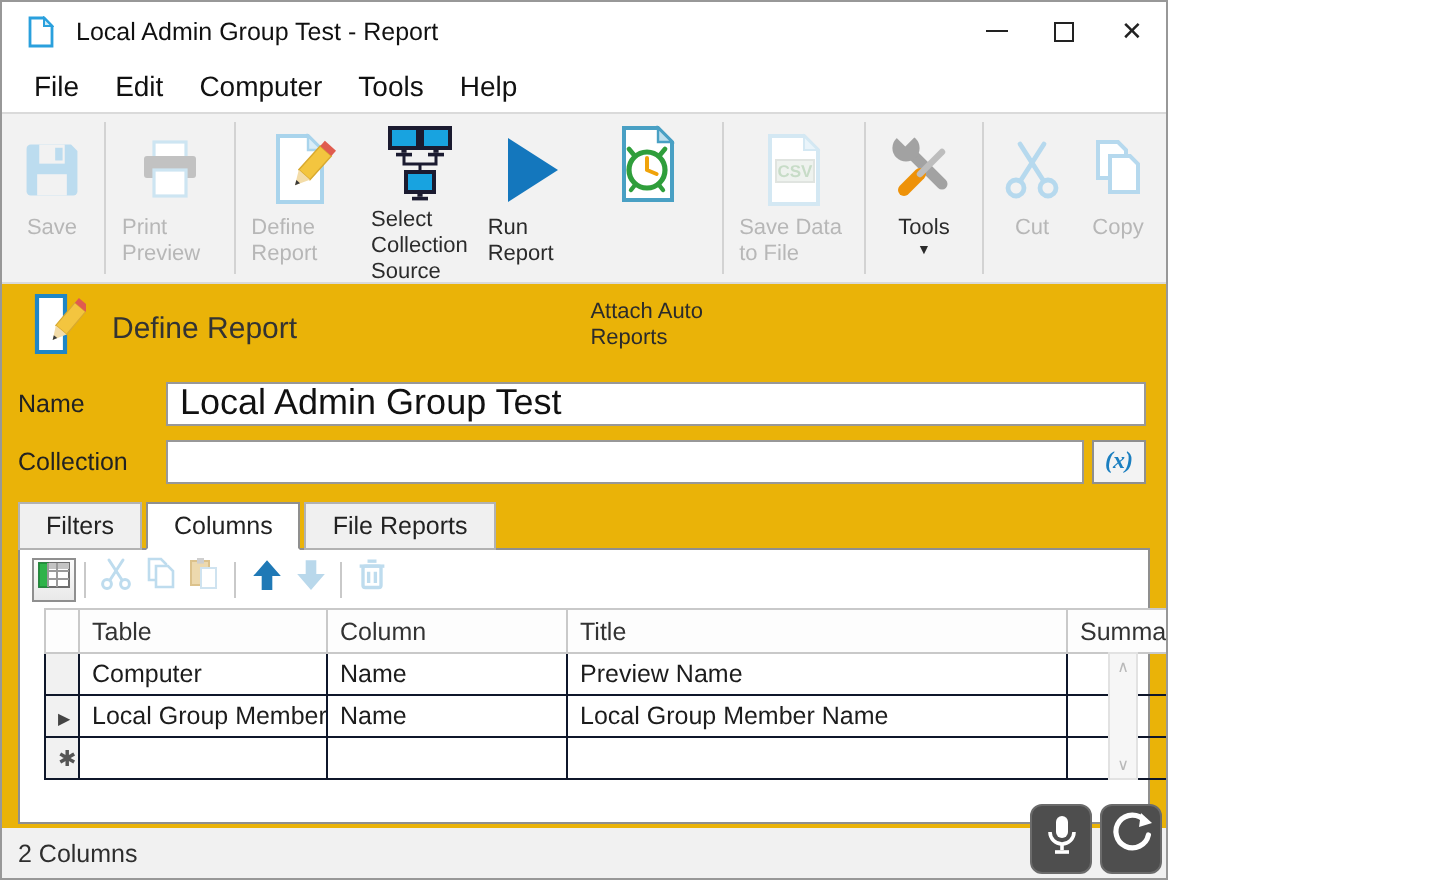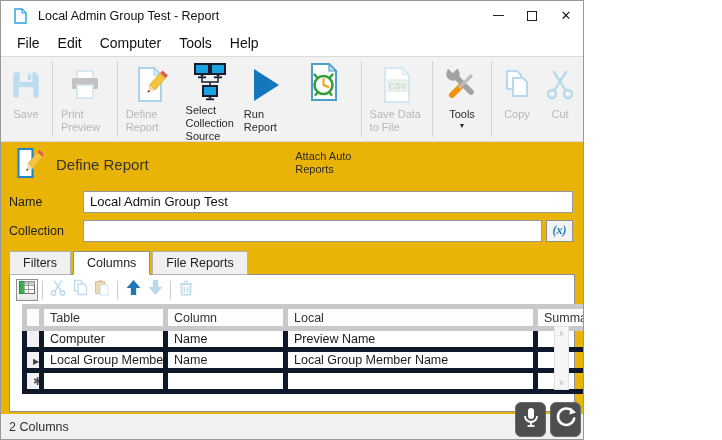--- a/index.html
+++ b/index.html
@@ -31,40 +31,40 @@
   .tbtn.disabled .tlabel { color:#b7b7b7; }
   .tbtn .drop { font-size:7px; color:#2b2b2b; margin-top:1px; }
   .tsep { width:1px; background:#d3d3d3; margin:2px 3px; flex:0 0 auto; }
   .w62 { max-width:62px; } .w76 { max-width:78px;margin-top:46px; } .w74 { max-width:74px; } .w94 { max-width:96px; }
   
   .section-header { height:45px; display:flex; align-items:center; padding-left:14px; flex:0 0 auto; }
   .section-title { margin-left:13px; font-size:15px; color:#333; }
   
   .form-row { display:flex; align-items:center; padding:3px 10px 3px 8px; height:29px; flex:0 0 auto; }
   .form-label { width:74px; font-size:12.5px; color:#222; flex:0 0 auto; }
-  .form-input { flex:1; height:22px; border:1px solid #989898; font-size:13px; padding:0 6px;
+  .form-input { flex:1; height:22px; border:1px solid #989898; font-size:18px; padding:0 6px;
                 font-family:"Liberation Sans", sans-serif; color:#111; outline:none; }
   .expr-btn { width:27px; height:22px; margin-left:4px; border:1px solid #8f8f8f; background:#f3f3f3;
               color:#1b7fc0; font-style:italic; font-weight:bold; font-size:12px;
               font-family:"Liberation Serif", serif; display:flex; align-items:center; justify-content:center; }
   
   .tabstrip { display:flex; align-items:flex-end; margin:6px 0 0 8px; position:relative; z-index:2; flex:0 0 auto; }
   .tab { height:24px; line-height:23px; padding:0 13px; background:#f0f0f0; border:1px solid #b2b2b2;
          margin-right:2px; margin-bottom:-1px; font-size:12.5px; color:#222; }
   .tab.active { background:#fff; border-color:#8f8f8f; border-bottom:1px solid #fff; }
   
   .tab-panel { margin:0 8px; border:1px solid #8f8f8f; height:138px; background:#fff; position:relative; z-index:1; flex:0 0 auto; }
   .grid-toolbar { height:27px; display:flex; align-items:center; padding:2px 0 0 6px; }
   .gbtn { display:flex; align-items:center; justify-content:center; width:22px; height:22px; }
   .gbtn.framed { border:1px solid #8f8f8f; background:linear-gradient(#fcfcfc,#e9e9e9); }
   .gsep { width:1px; height:18px; background:#c9c9c9; margin:0 4px; }
   
   .grid-wrap { position:relative; margin:2px 5px 0 12px; }
   table.grid { border-collapse:collapse; table-layout:fixed; width:calc(100% - 16px); font-size:12.5px; }
-  table.grid th, table.grid td { border:5px solid #0f172a; height:21px; padding:0 6px; text-align:left;
+  table.grid th, table.grid td { border:1px solid #0f172a; height:21px; padding:0 6px; text-align:left;
                                  font-weight:normal; color:#1c1c1c; overflow:hidden; white-space:nowrap; }
   table.grid th { height:22px; color:#333; background:#fdfdfd; border-color:#c9c9c9; }
   td.sel, th.sel { background:#f1f1f1; border-color:#c9c9c9; padding:0; text-align:center; }
   td.sel .cur { font-size:8px; color:#444; }
   td.sel .new { font-size:11px; color:#555; }
   .vscroll { position:absolute; right:0; top:22px; height:64px; width:15px; background:#f6f6f6;
              border:1px solid #e2e2e2; display:flex; flex-direction:column; justify-content:space-between;
              align-items:center; padding:2px 0; color:#b9b9b9; font-size:8px; }
   
   .statusbar { flex:1; background:#f1f1f1; margin-top:2px; display:flex; align-items:center;
@@ -219,42 +219,42 @@
           </svg>
       </span>
       <span class="tlabel">Tools</span>
       <span class="drop">▼</span>
     </div>
 
     <div class="tsep"></div>
 
     <div class="tbtn disabled">
       <span class="ticon">
-        <svg width="34" height="34" viewBox="0 0 34 34">
-            <g fill="#fff" stroke="#b6d9ee" stroke-width="2">
-              <path d="M7 3 h10 l4 4 v14 H7 z"></path>
-              <path d="M13 10 h10 l4 4 v14 H13 z"></path>
-            </g>
-          </svg>
-      </span>
-      <span class="tlabel">Copy</span>
-    </div>
-
-    <div class="tbtn disabled">
-      <span class="ticon">
         <svg width="32" height="34" viewBox="0 0 32 32">
             <g stroke="#b6d9ee" stroke-width="2.4" fill="none" stroke-linecap="round">
               <line x1="10" y1="3" x2="21.5" y2="21"></line>
               <line x1="22" y1="3" x2="10.5" y2="21"></line>
               <circle cx="8" cy="25" r="4"></circle>
               <circle cx="24" cy="25" r="4"></circle>
             </g>
           </svg>
       </span>
       <span class="tlabel">Cut</span>
+    </div>
+
+    <div class="tbtn disabled">
+      <span class="ticon">
+        <svg width="34" height="34" viewBox="0 0 34 34">
+            <g fill="#fff" stroke="#b6d9ee" stroke-width="2">
+              <path d="M7 3 h10 l4 4 v14 H7 z"></path>
+              <path d="M13 10 h10 l4 4 v14 H13 z"></path>
+            </g>
+          </svg>
+      </span>
+      <span class="tlabel">Copy</span>
     </div>
   </div>
 
   <div class="section-header">
     <span>
       <svg width="28" height="32" viewBox="0 0 32 36">
           <path d="M4 2 h16 l0 0 v32 H4 z" fill="#fff" stroke="#1e86c6" stroke-width="2.4"></path>
           <g transform="rotate(40 20 18)">
             <rect x="16.5" y="5" width="8" height="17" fill="#f3c53f" stroke="#d8a92f" stroke-width="0.7"></rect>
             <rect x="16.5" y="1.5" width="8" height="3.5" fill="#e05c4f"></rect>
@@ -355,21 +355,21 @@
             <col style="width:120px">
             <col style="width:250px">
             <col style="width:118px">
             <col>
         </colgroup>
         <tbody>
             <tr>
           <th class="sel"></th>
           <th>Table</th>
           <th>Column</th>
-          <th>Local</th>
+          <th>Title</th>
           <th>Summary</th>
           <th></th>
         </tr>
         <tr>
           <td class="sel"><span class="cur"></span></td>
           <td>Computer</td>
           <td>Name</td>
           <td>Preview Name</td>
           <td></td>
           <td></td>

